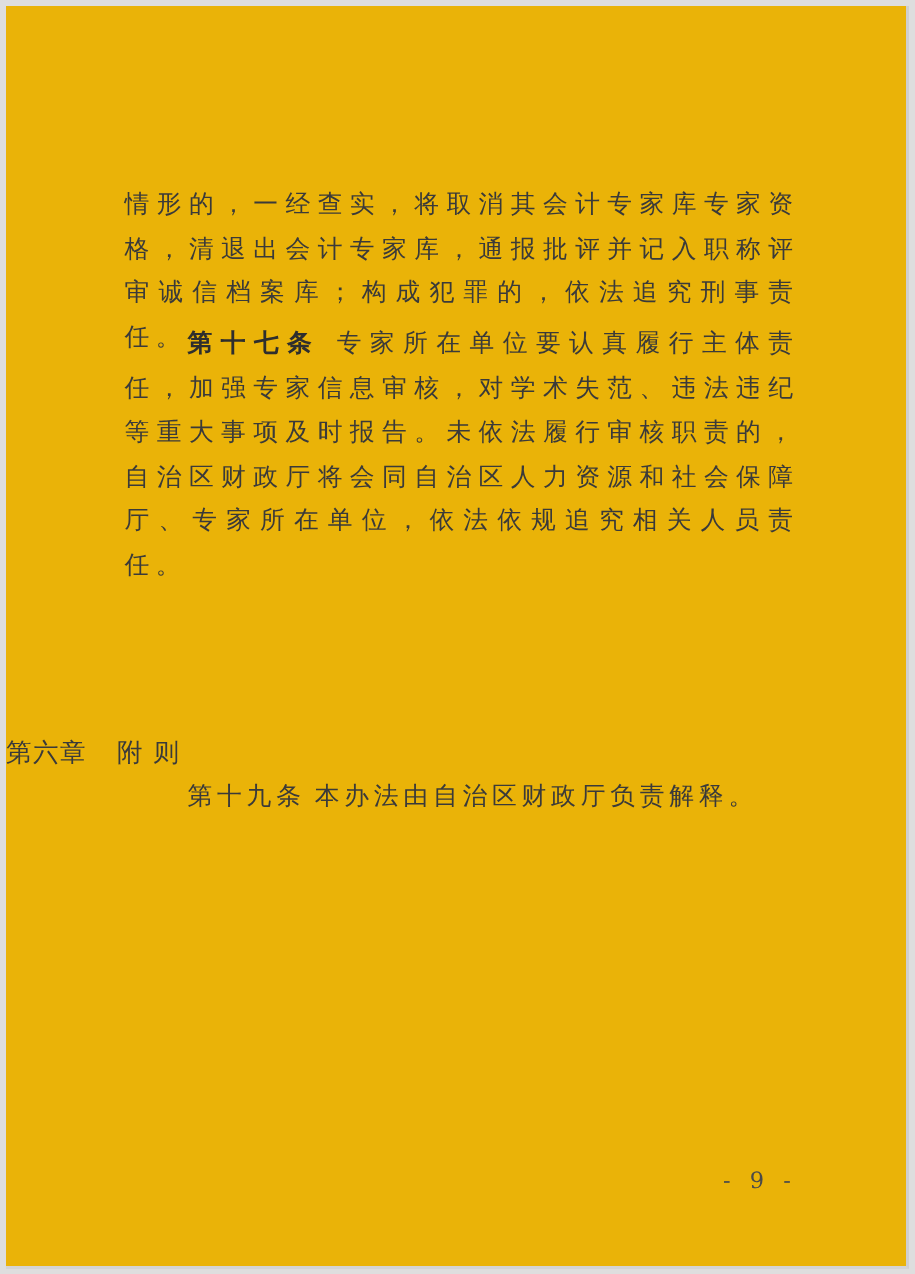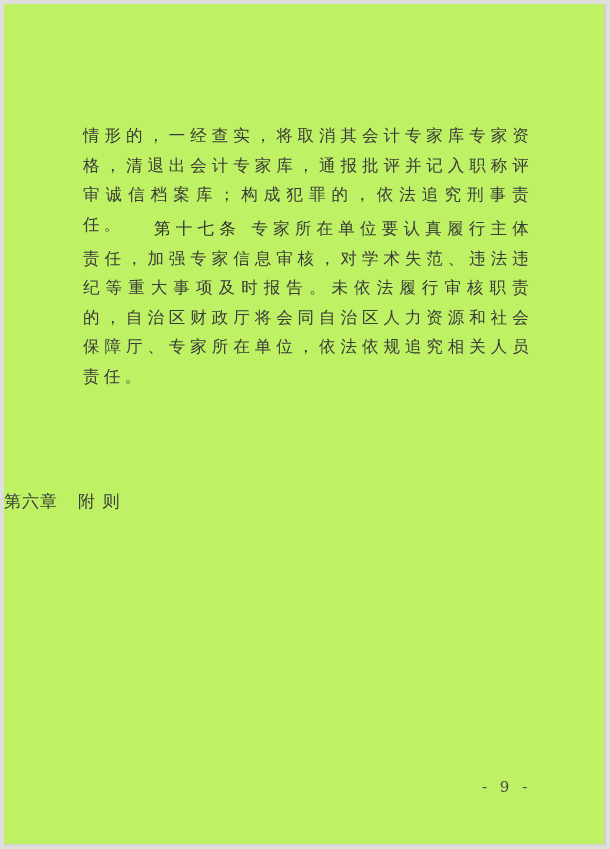--- a/index.html
+++ b/index.html
@@ -4,39 +4,39 @@
 <style>
   html, body { margin: 0; padding: 0; }
   body {
     width: 610px; height: 849px; overflow: hidden;
     background: #dedede;
     font-family: "DejaVu Serif", "Liberation Serif", serif;
   }
   .page {
     position: absolute; left: 4px; top: 4px;
     width: 600px; height: 840px;
-    background: #bef264;
+    background: #eab308;
     border-right: 2px solid #cfcfcf;
     border-bottom: 2px solid #d4d4d4;
   }
   .text-block {
     position: absolute; left: 79px; width: 450px;
     color: #3a3a3a;
     font-size: 16.5px;
     line-height: 29.5px;
     letter-spacing: 4.3px;
     text-align: justify;
     text-align-last: left;
     word-break: break-all;
   }
   .para-cont { top: 117px; }
   .para-17 { top: 210px; }
   .para-18 { top: 328px; }
   .indent { text-indent: 42px; }
-  .art-label { font-weight: normal; color: #2e2e2e; letter-spacing: 4.3px; margin-left: 29px; }
+  .art-label { font-weight: bold; color: #2e2e2e; letter-spacing: 4.3px; }
   .chapter-heading {
     position: absolute; top: 486px; left: 0; width: 600px;
     text-align: left; font-size: 17px; color: #3a3a3a;
     font-family: "DejaVu Sans", "Liberation Sans", sans-serif;
     letter-spacing: 1px;
   }
   .chapter-heading .gap { display: inline-block; width: 20px; }
   .final-line {
     position: absolute; left: 121px; width: 420px;
     font-size: 16.5px; color: #3a3a3a; letter-spacing: 3.2px;
@@ -62,17 +62,20 @@
   <div class="text-block para-17 indent">
     <span class="art-label">第十七条</span>
     <span>专家所在单位要认真履行主体责任，加强专家信息审核，对学术失范、违法违纪等重大事项及时报告。未依法履行审核职责的，自治区财政厅将会同自治区人力资源和社会保障厅、专家所在单位，依法依规追究相关人员责任。</span>
   </div>
 
 
   <div class="chapter-heading">
     <span>第六章</span><span class="gap"></span><span>附 则</span>
   </div>
 
+  <div class="final-line art-19">
+    <span class="lbl">第十九条</span><span>本办法由自治区财政厅负责解释。</span>
+  </div>
 
 
   <div class="page-number">- 9 -</div>
 
 </div>
 
 </body></html>

